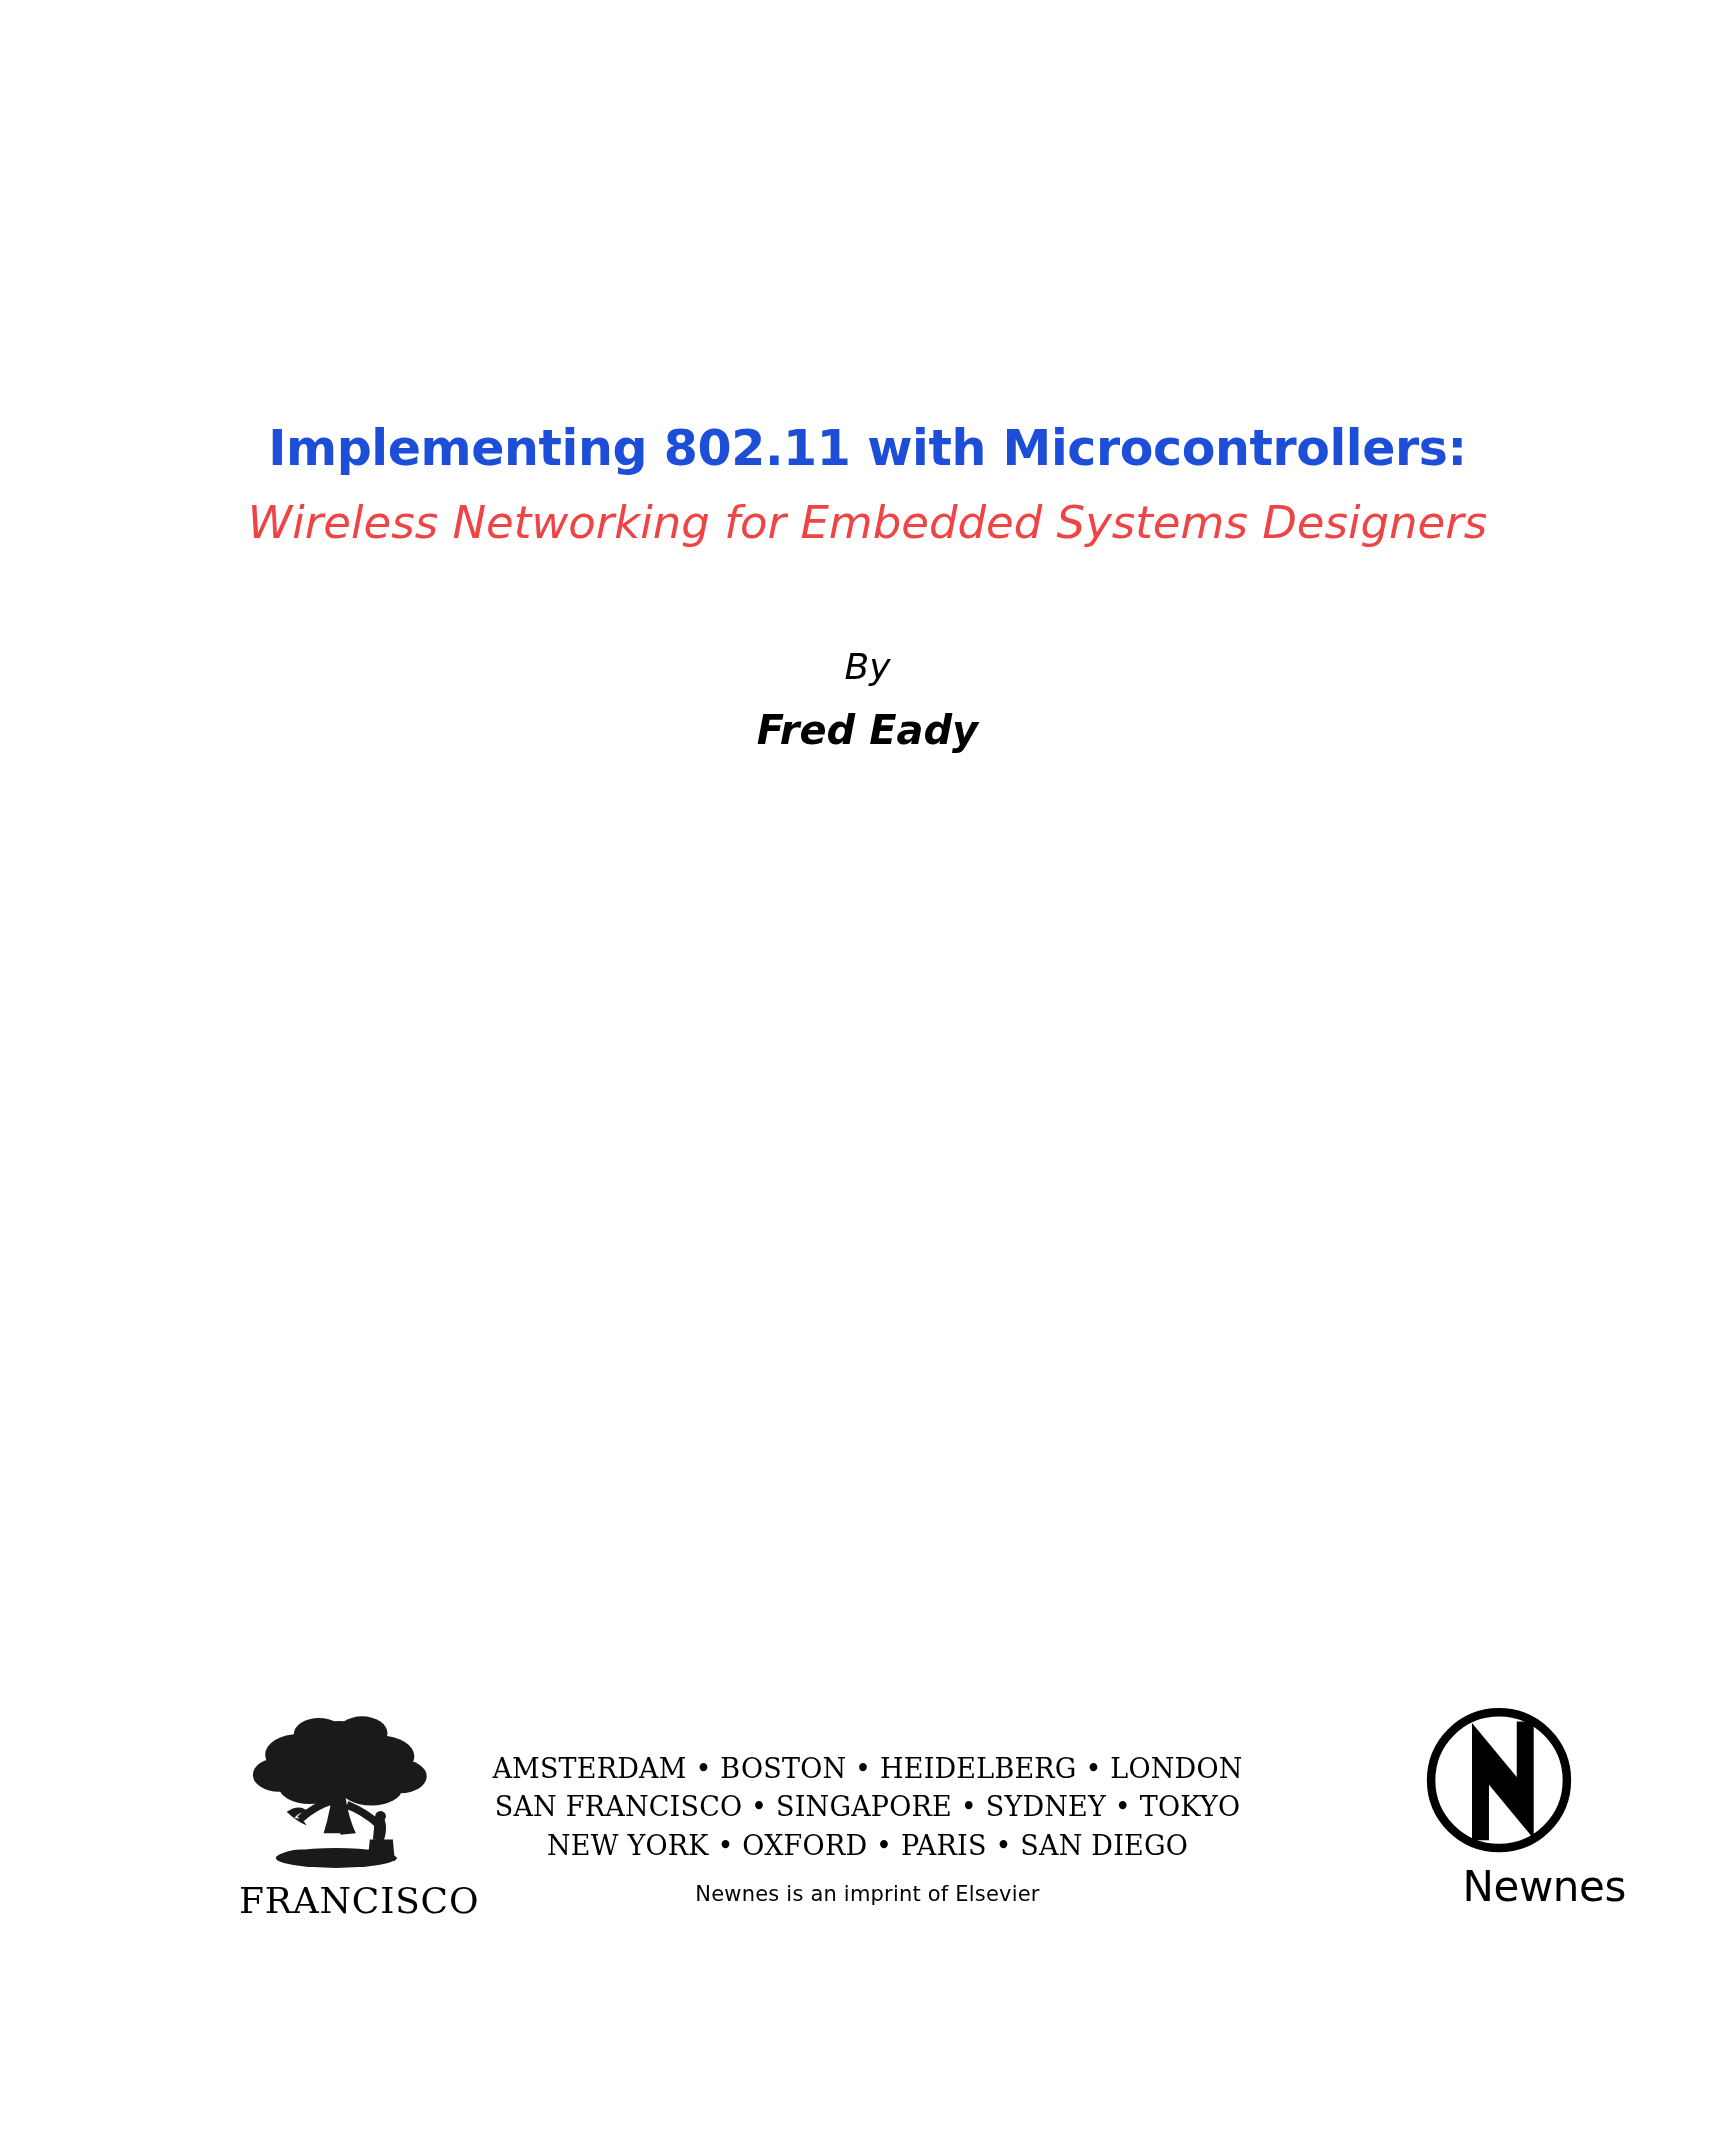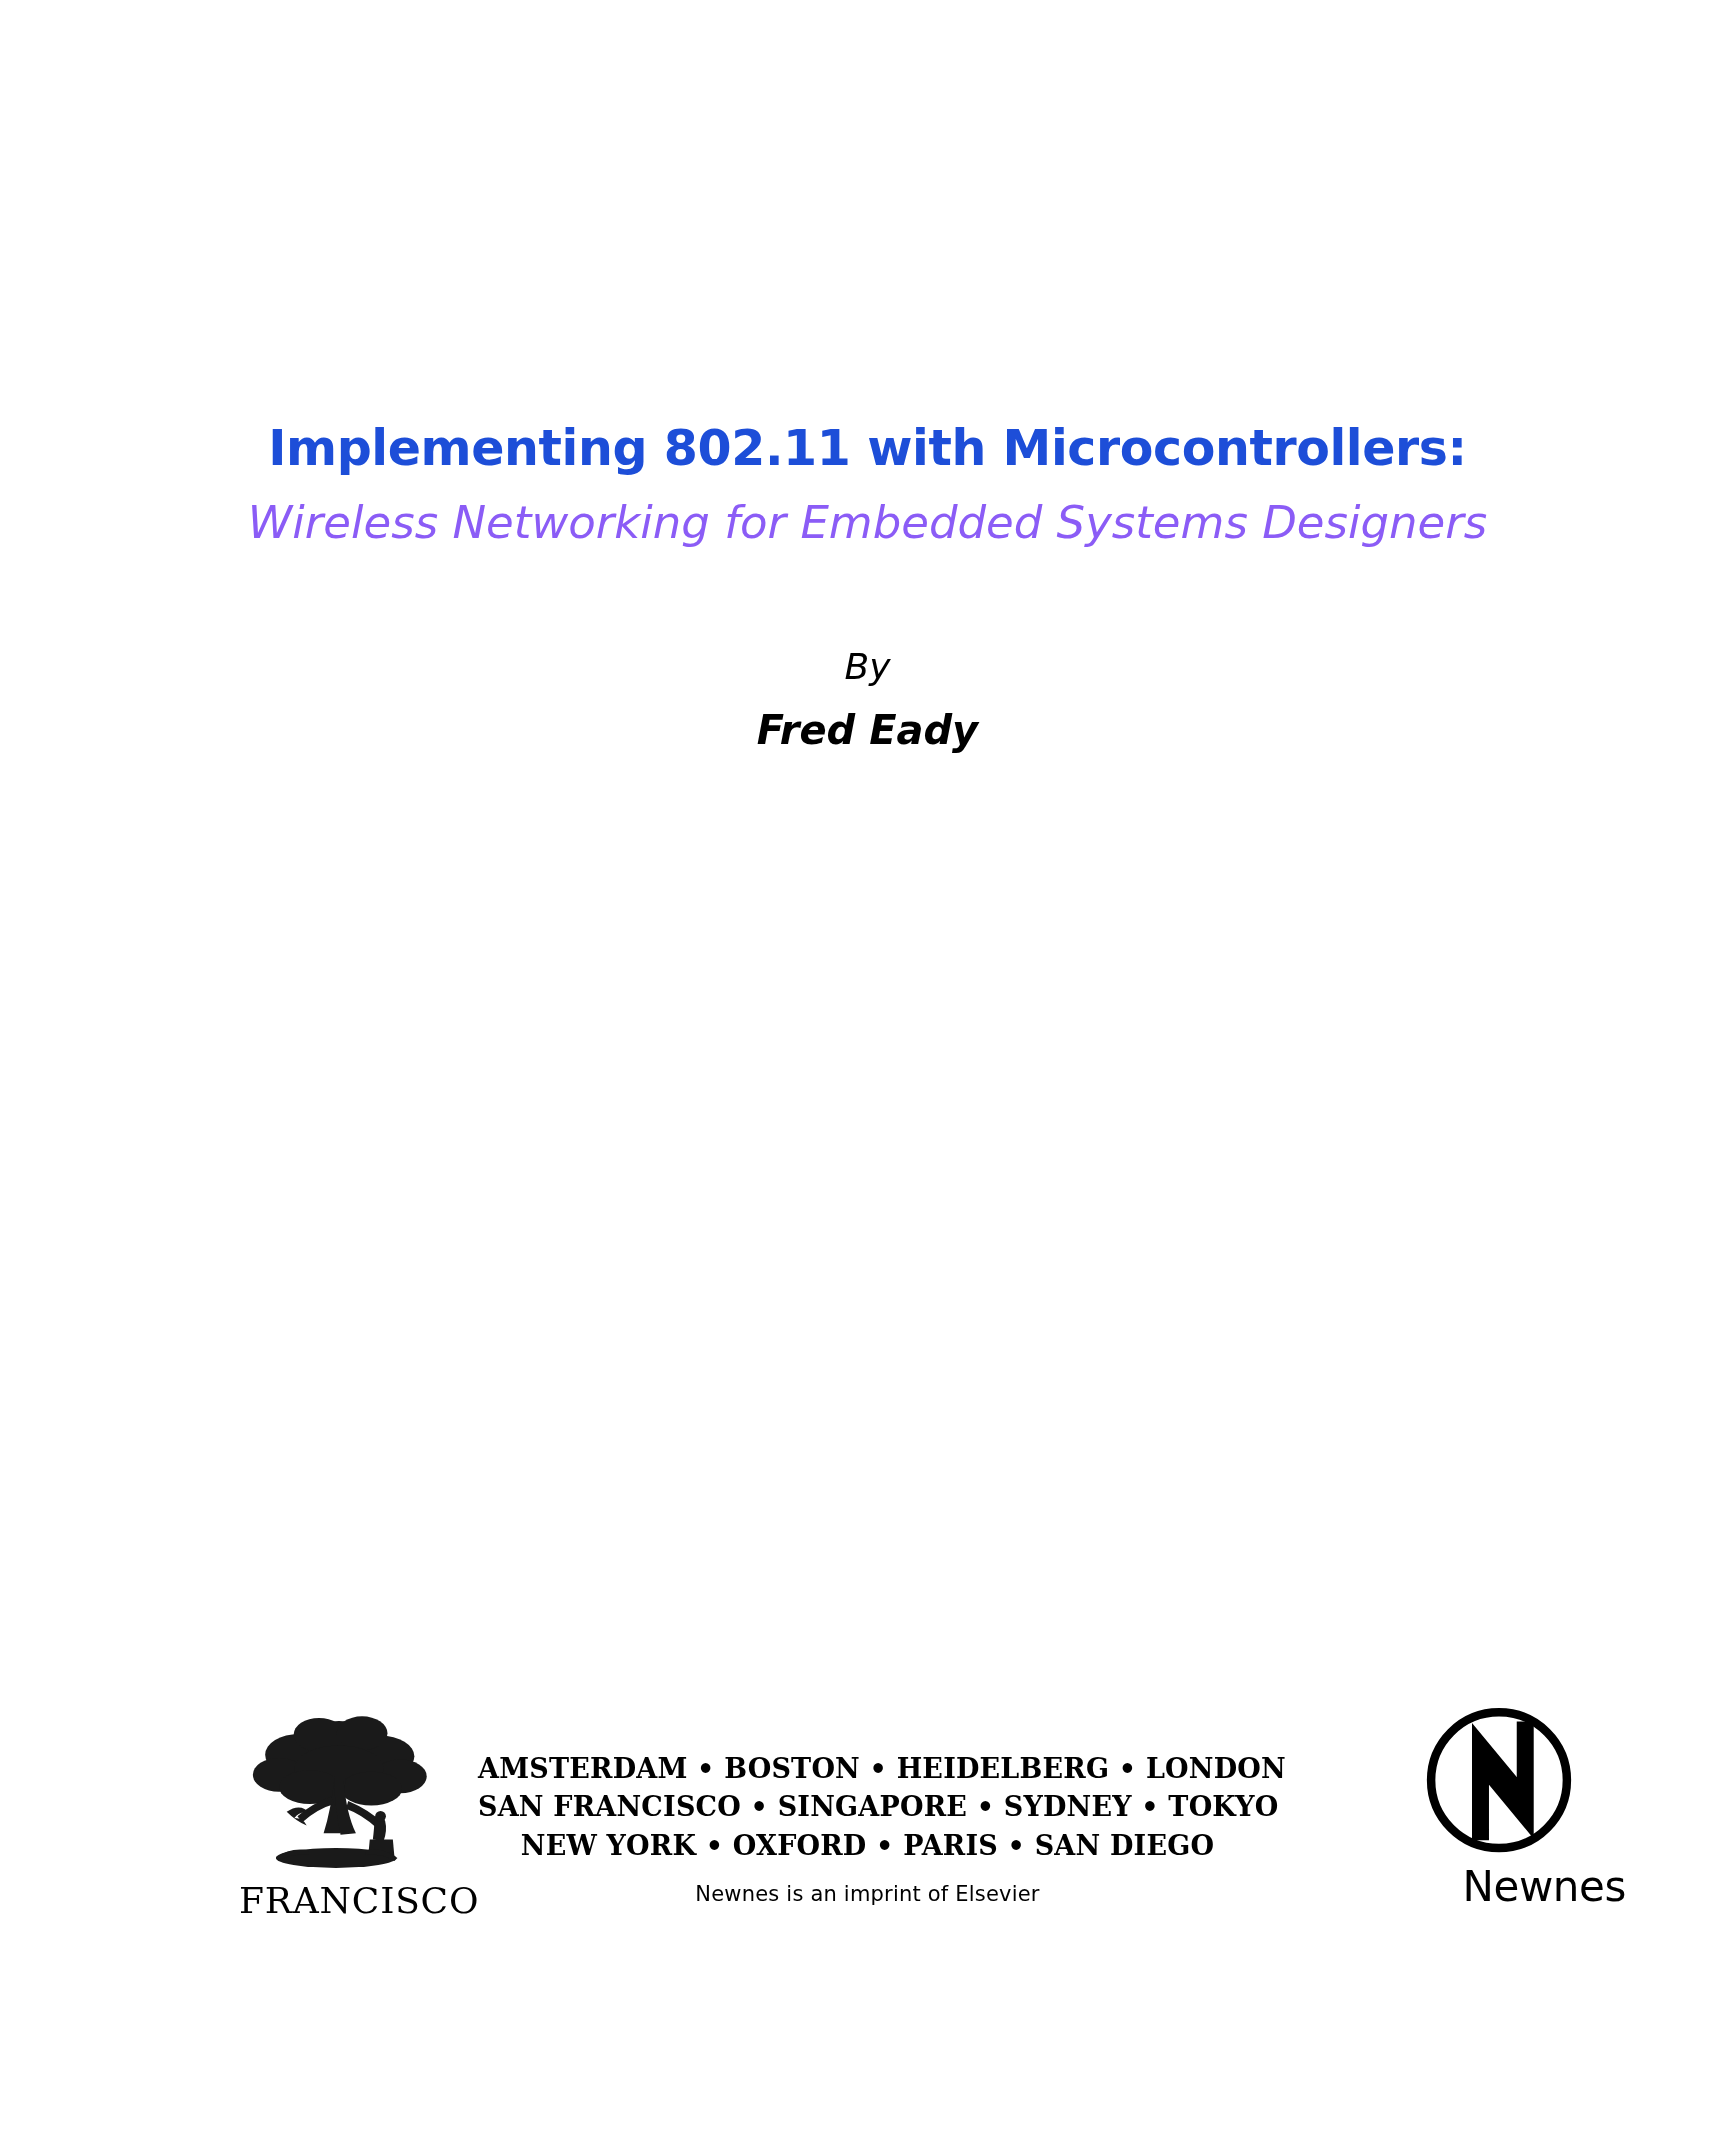--- a/index.html
+++ b/index.html
@@ -40,21 +40,21 @@
     color: #1d4ed8;
     margin: 0;
   }
 
   .book-subtitle {
     font-family: "DejaVu Sans", sans-serif;
     font-style: italic;
     font-weight: normal;
     font-size: 45px;
     line-height: 1.2;
-    color: #8b5cf6;
+    color: #ef4444;
     margin: 18.5px 0 0 0;
   }
 
   .byline-by {
     font-family: "DejaVu Sans", sans-serif;
     font-style: italic;
     font-size: 36px;
     margin: 96px 0 2px 0;
   }
 
@@ -101,21 +101,21 @@
     position: absolute;
     left: 478px;
     top: 69px;
     width: 779px;
     text-align: center;
     font-family: "DejaVu Serif", serif;
     font-size: 27px;
     line-height: 1.42;
     letter-spacing: 0.2px;
   }
-  .cities .line { white-space: nowrap; font-weight: bold; }
+  .cities .line { white-space: nowrap; }
   .imprint-note {
     margin-top: 15.4px;
     font-family: "DejaVu Sans", sans-serif;
     font-size: 21px;
     letter-spacing: 0.2px;
   }
 
   
   .newnes-logo {
     position: absolute;

